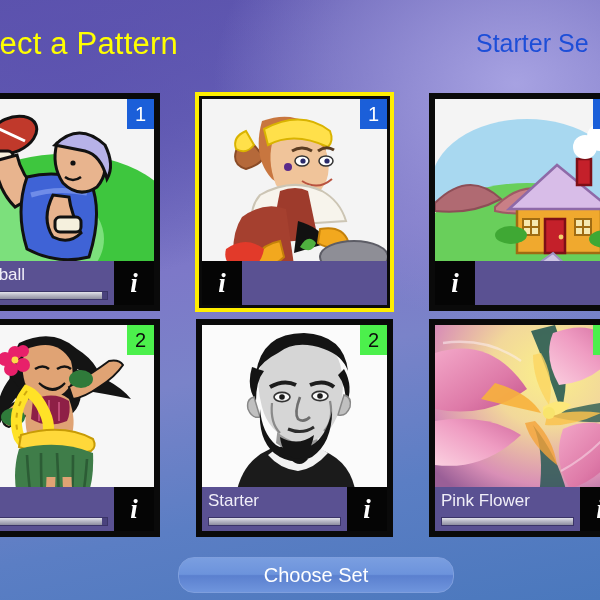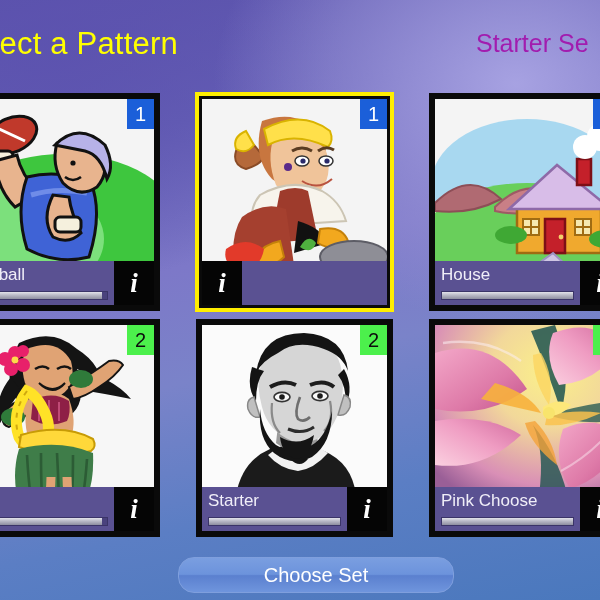--- a/index.html
+++ b/index.html
@@ -34,21 +34,21 @@
     font-size: 31px;
     color: #ffff00;
     white-space: nowrap;
     letter-spacing: 0.2px;
   }
   .set-label {
     position: absolute;
     left: 476px;
     top: 29px;
     font-size: 25px;
-    color: #a21caf;
+    color: #1d4ed8;
     white-space: nowrap;
   }
 
   
   .grid {
     position: absolute;
     top: 93px;
     left: -37px;
     width: 674px;
   }
@@ -277,26 +277,20 @@
           <circle cx="166" cy="38" r="14" fill="#fff"></circle>
           <circle cx="182" cy="30" r="12" fill="#fff"></circle>
 
           <path d="M118 154 q-14 10 -22 16 L78 170 h58 q-10 -8 -18 -16 z" fill="#cfc6e4" stroke="#9e93c4" stroke-width="2"></path>
           <ellipse cx="76" cy="136" rx="16" ry="9" fill="#3fa834"></ellipse>
           <ellipse cx="170" cy="140" rx="16" ry="9" fill="#3fa834"></ellipse>
         </svg>
       </div>
       <div class="badge b1"></div>
       <div class="namebar">
-        <div class="namebar-text">
-          <div class="pattern-name">House</div>
-          <div class="progress">
-            <div class="fill grey" style="width:100%"></div>
-          </div>
-        </div>
         <div class="info-btn">i</div>
       </div>
     </div>
   </div>
 
   <div class="row">
 
     <div class="card">
       <div class="thumb">
         <svg viewBox="0 0 185 170" preserveAspectRatio="xMidYMid slice">
@@ -441,21 +435,21 @@
           <path d="M108 82 q16 -10 28 -2 q-12 14 -28 10 z" fill="#fde87a"></path>
           <circle cx="114" cy="88" r="6" fill="#f8e46c"></circle>
 
           <path d="M8 18 q44 -6 78 18" stroke="#fceff3" stroke-width="2.4" fill="none" opacity="0.55"></path>
           <path d="M126 146 q26 -14 46 -36" stroke="#fceff3" stroke-width="2.2" fill="none" opacity="0.45"></path>
         </svg>
       </div>
       <div class="badge b2"></div>
       <div class="namebar">
         <div class="namebar-text">
-          <div class="pattern-name">Pink Choose</div>
+          <div class="pattern-name">Pink Flower</div>
           <div class="progress">
             <div class="fill grey" style="width:100%"></div>
           </div>
         </div>
         <div class="info-btn">i</div>
       </div>
     </div>
   </div>
 </div>
 

